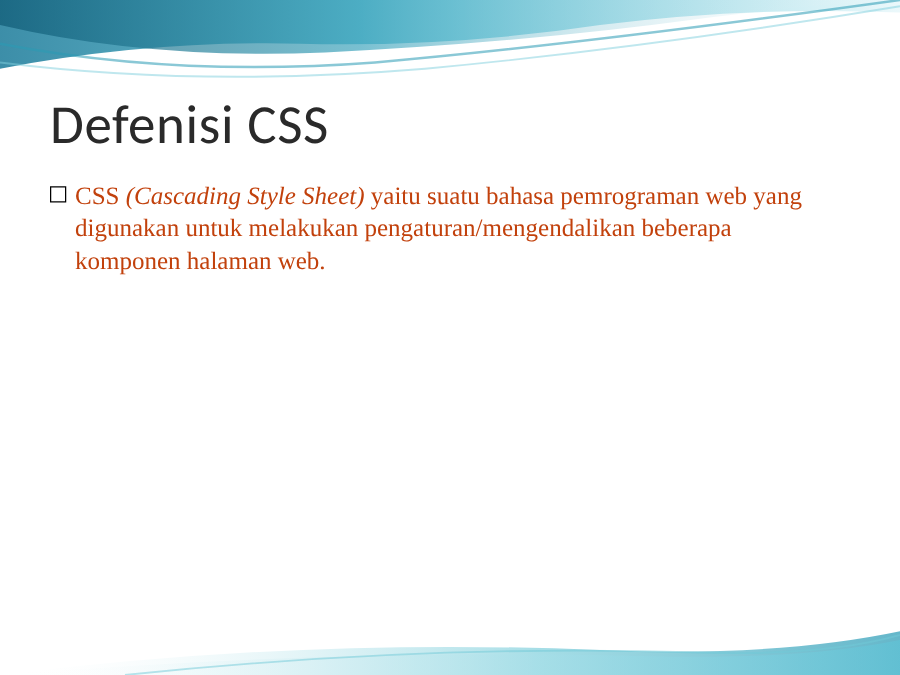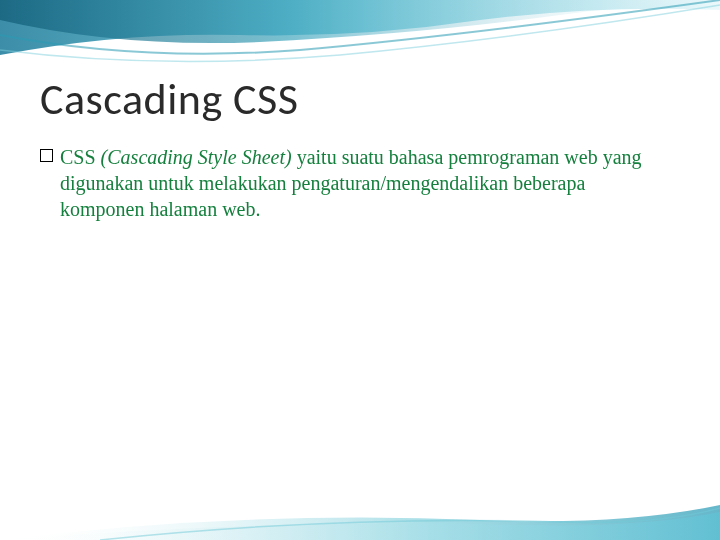--- a/index.html
+++ b/index.html
@@ -35,21 +35,21 @@
     font-family: Calibri, Arial, sans-serif;
     font-size: 44px;
     font-weight: 400;
     color: #2a2a2a;
     margin-bottom: 18px;
     letter-spacing: 0.5px;
   }
   .body-text {
     font-size: 20px;
     line-height: 1.3;
-    color: #15803d;
+    color: #c2410c;
     max-width: 620px;
   }
   .bullet-row {
     display: flex;
     align-items: flex-start;
     gap: 4px;
   }
   .bullet-square {
     display: inline-block;
     width: 13px;
@@ -82,21 +82,21 @@
       <stop offset="100%" stop-color="#ffffff" stop-opacity="0"></stop>
     </linearGradient>
   </defs>
   <path d="M0,0 L720,0 L720,10 Q600,5 480,20 Q360,38 240,35 Q120,32 0,55 Z" fill="url(#g1)" opacity="0.85"></path>
   <path d="M0,20 Q120,48 260,42 Q420,34 560,15 Q660,2 720,0 L720,0 L0,0 Z" fill="url(#g2)" opacity="0.7"></path>
   <path d="M0,35 Q140,62 300,50 Q460,36 720,0" fill="none" stroke="#2a9ab5" stroke-width="2" opacity="0.55"></path>
   <path d="M0,50 Q160,70 340,55 Q520,38 720,5" fill="none" stroke="#7fd0dd" stroke-width="1.5" opacity="0.5"></path>
 </svg>
 
 <div class="content">
-  <h1 class="title">Cascading CSS</h1>
+  <h1 class="title">Defenisi CSS</h1>
   <div class="body-text">
     <div class="bullet-row">
       <span class="bullet-square"></span>
       <span class="para">
         <span>CSS </span><span class="italic">(Cascading Style Sheet) </span><span>yaitu suatu bahasa pemrograman web yang digunakan untuk melakukan pengaturan/mengendalikan beberapa komponen halaman web.</span>
       </span>
     </div>
   </div>
 </div>
 

